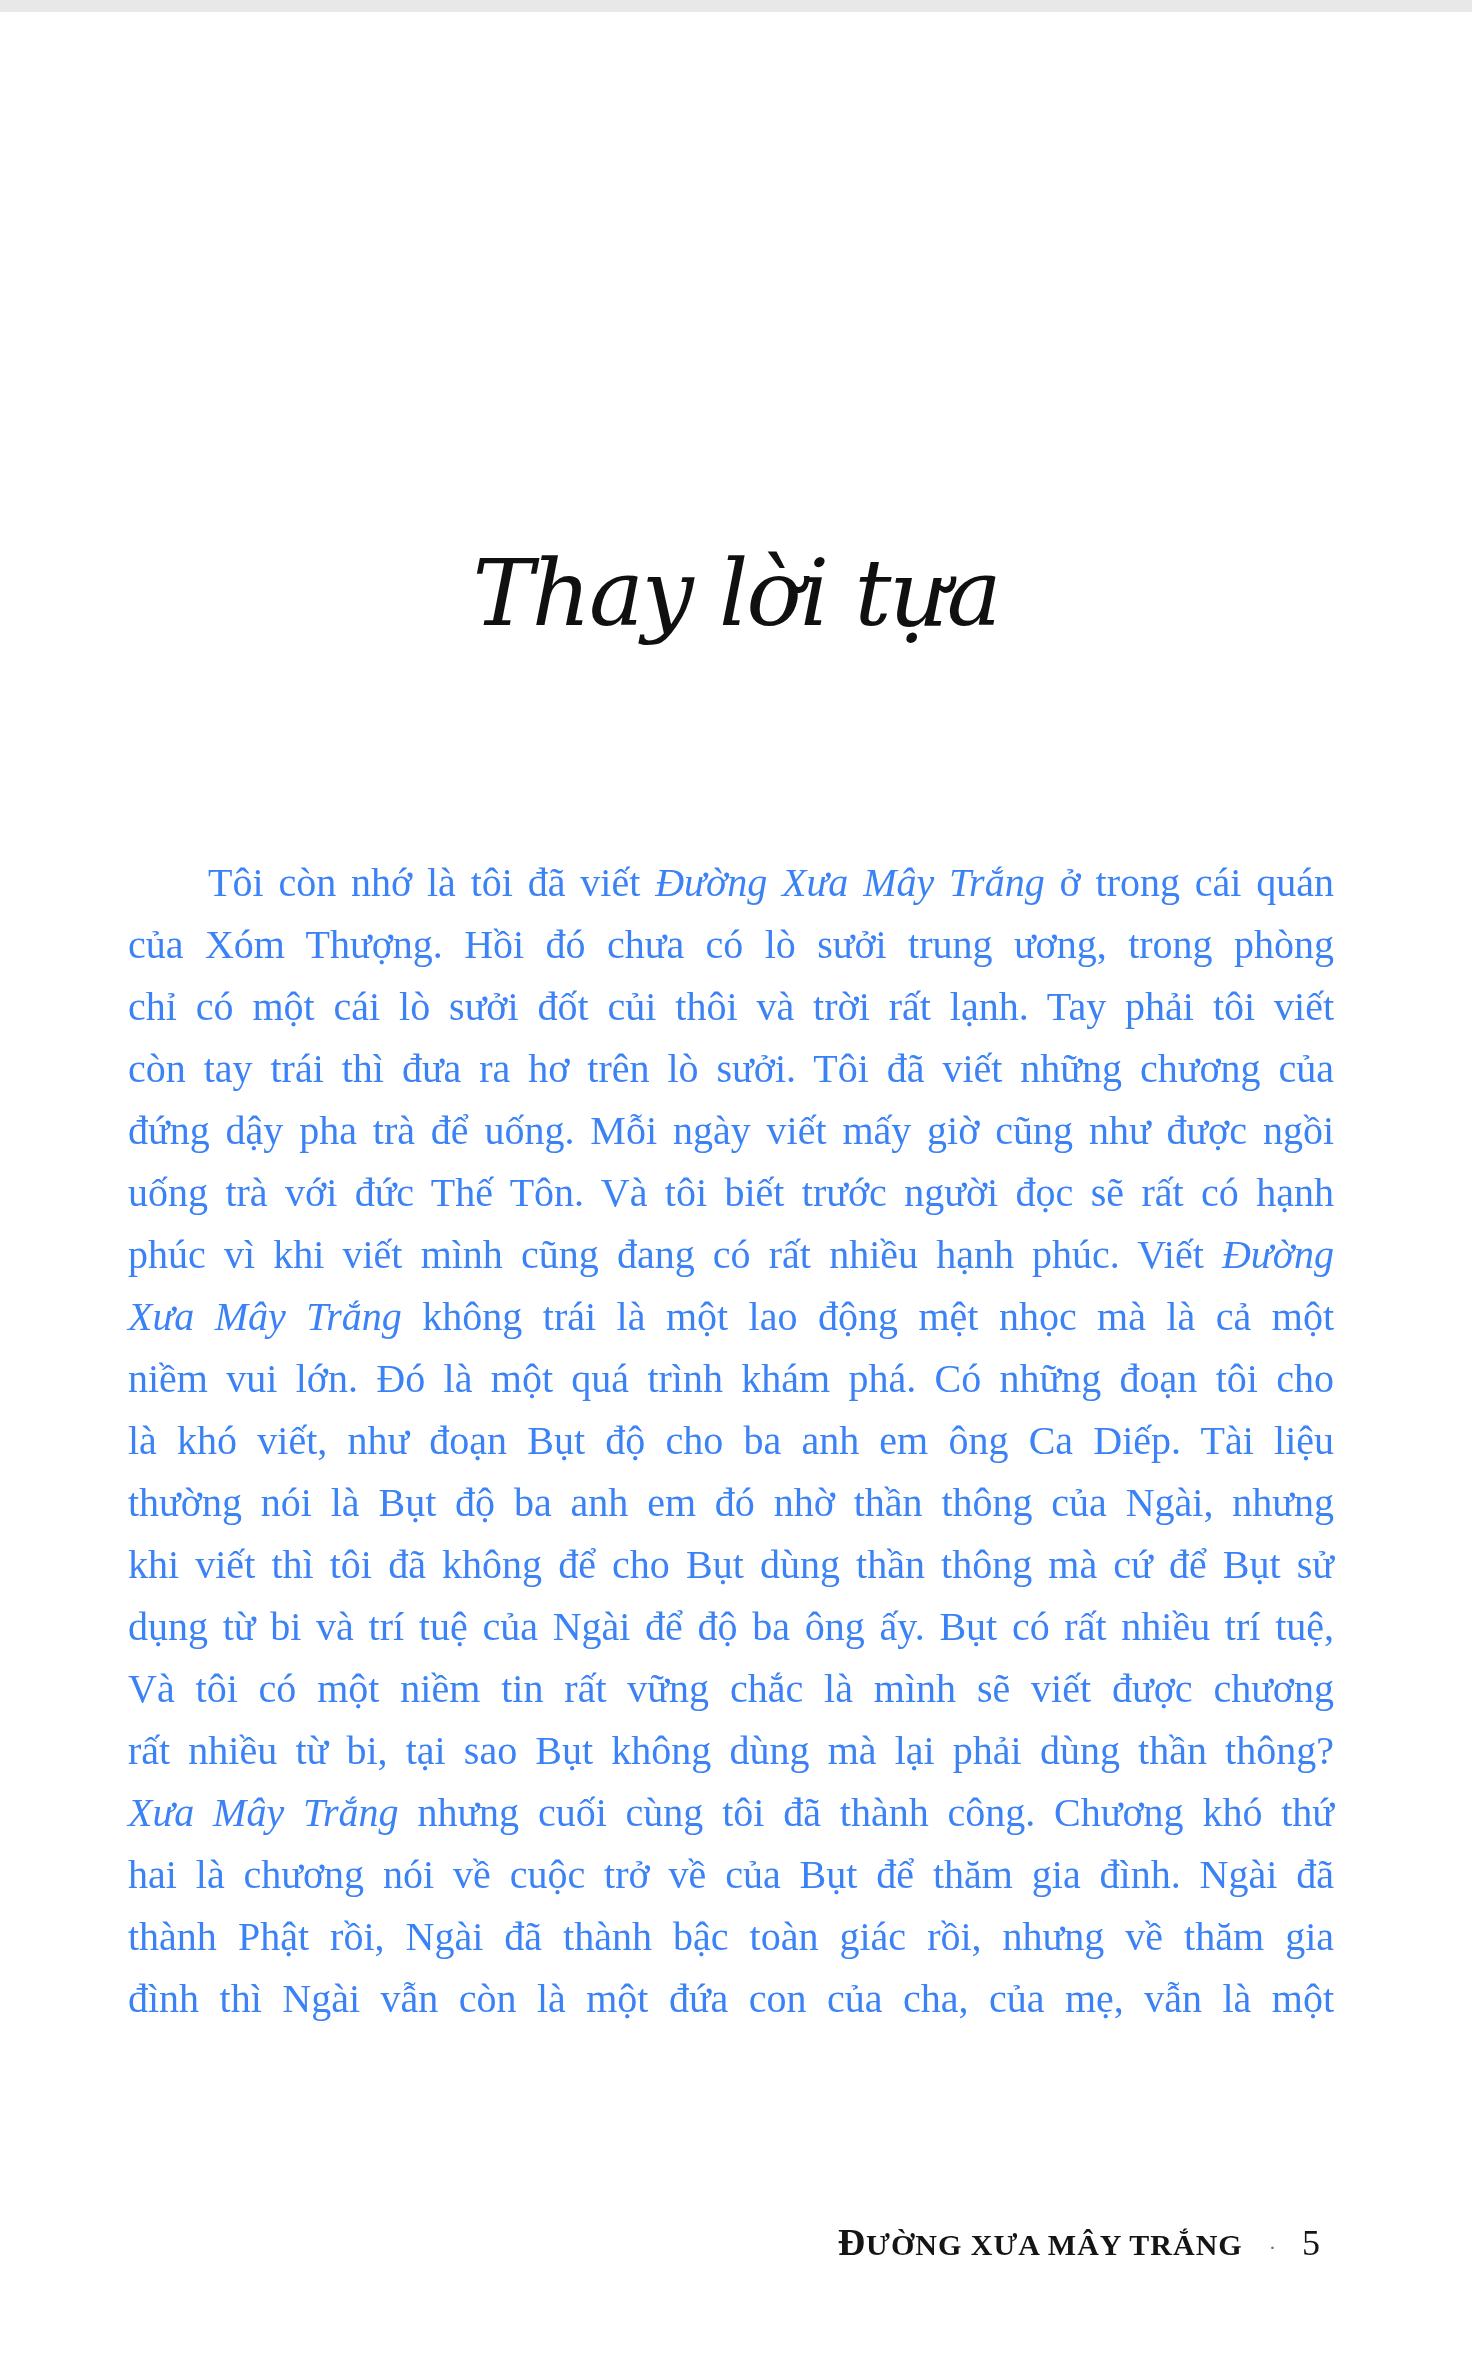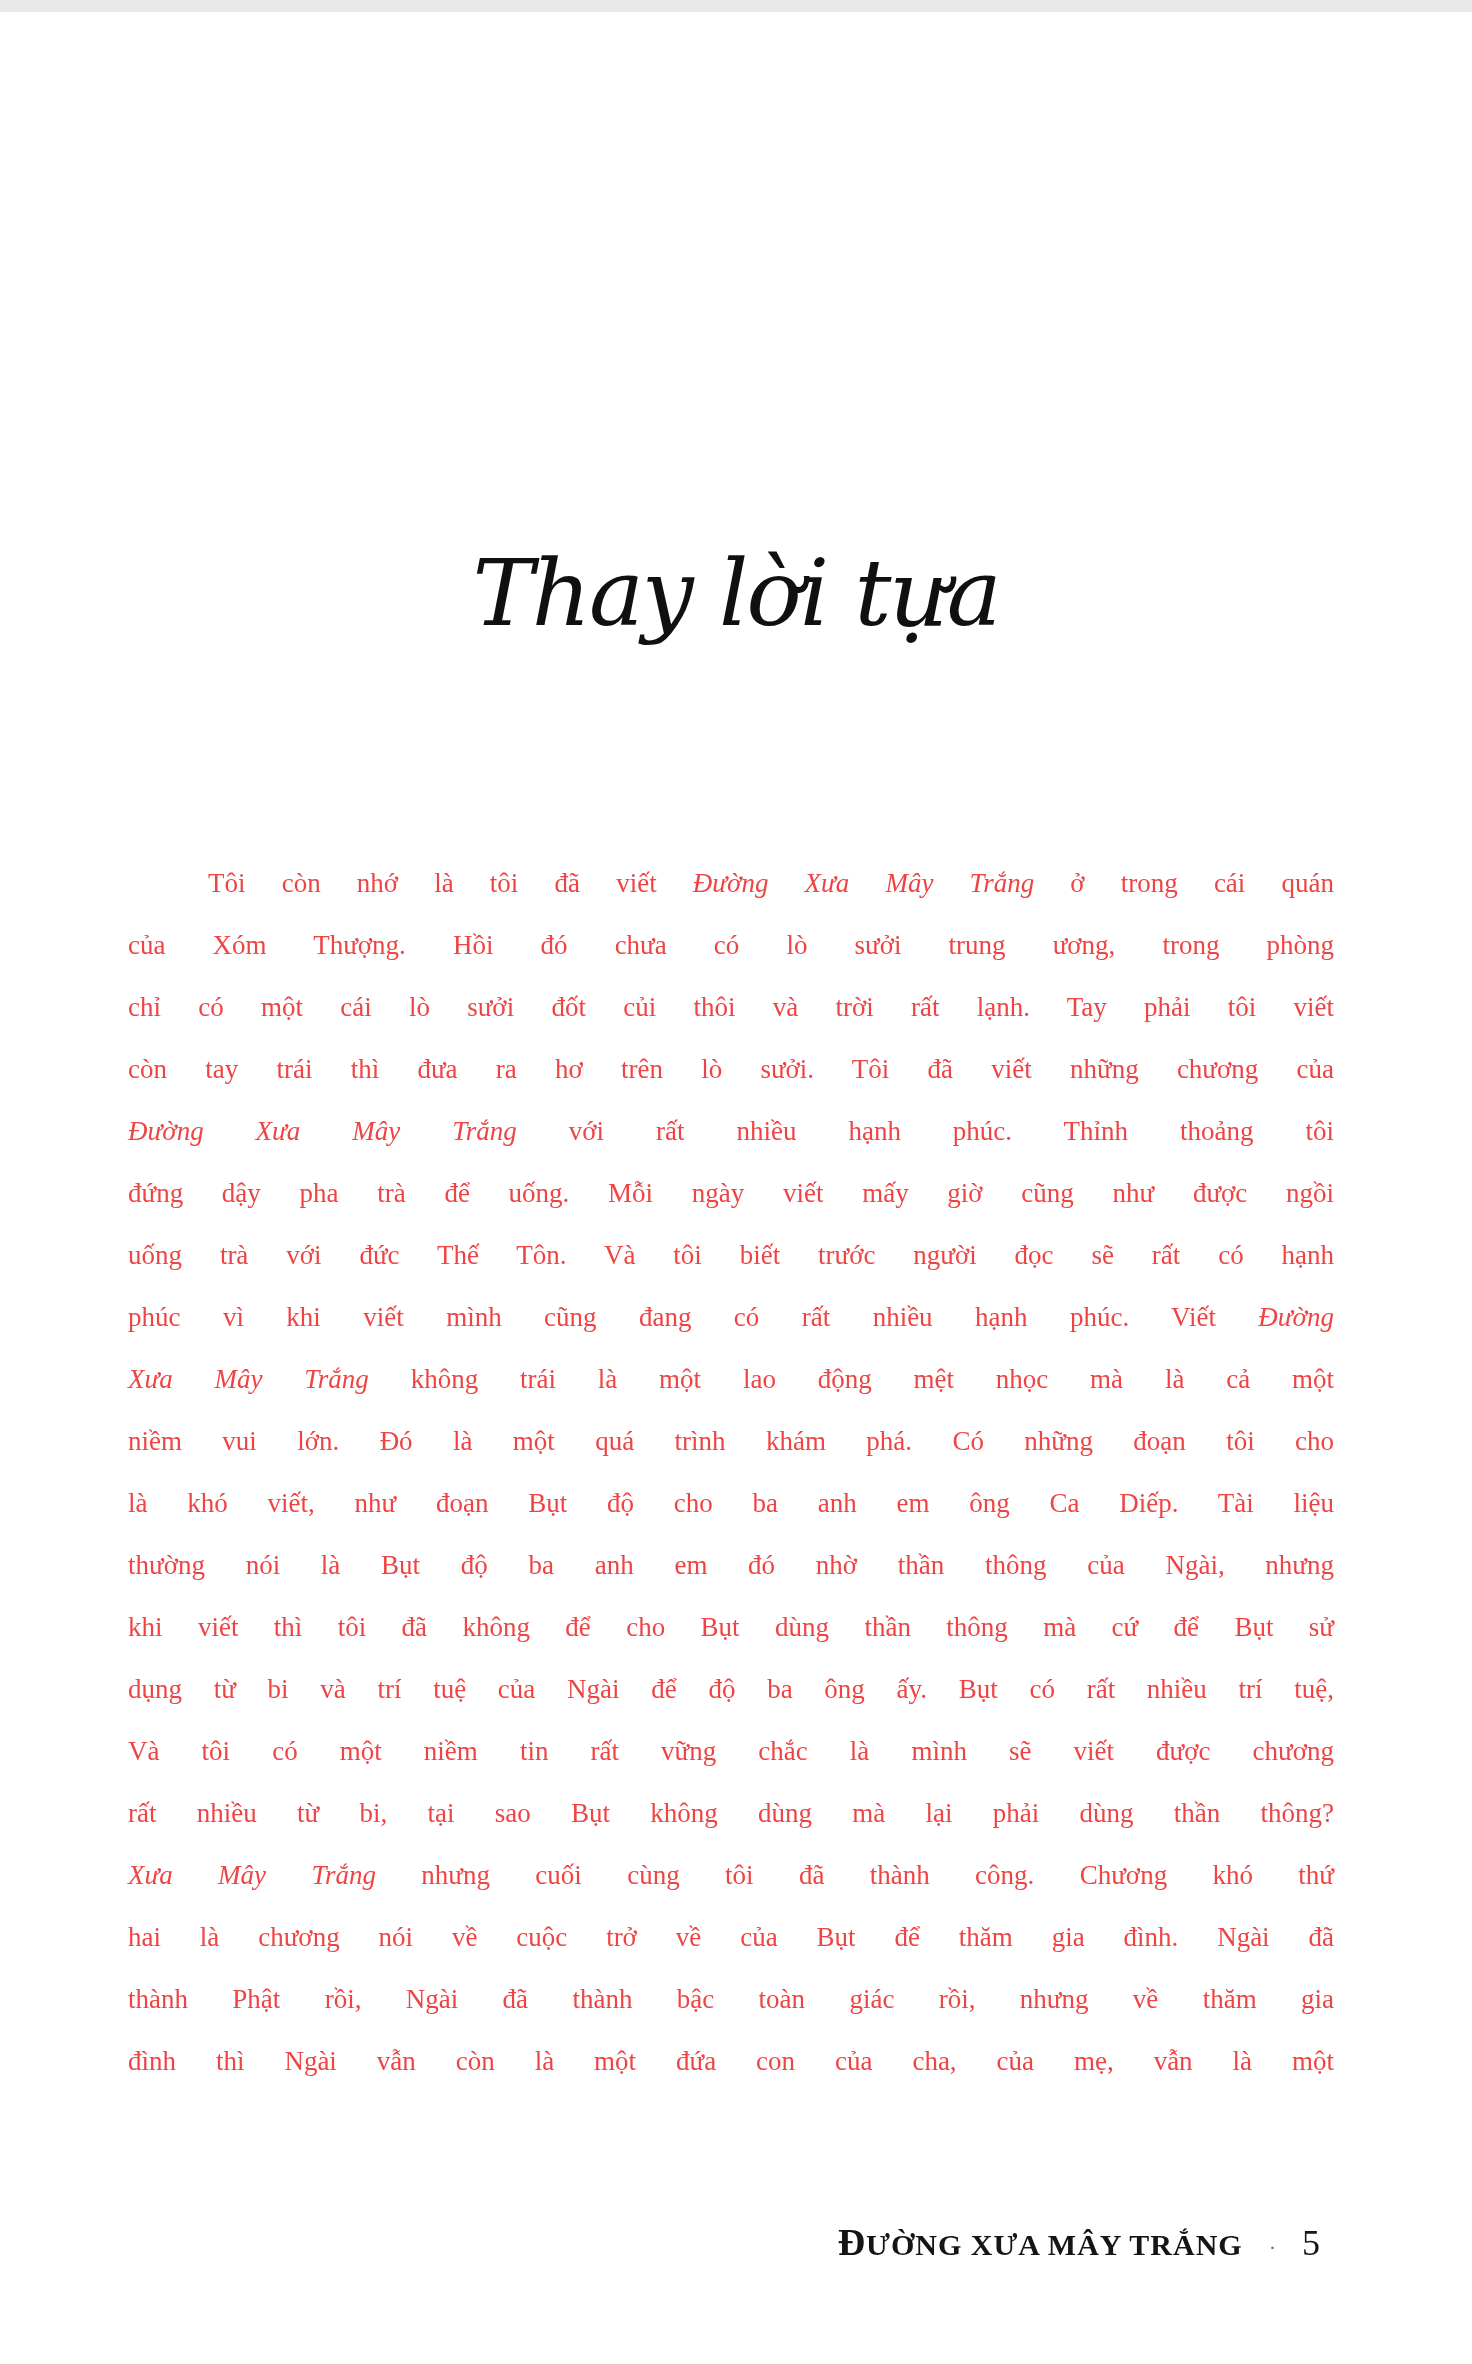--- a/index.html
+++ b/index.html
@@ -31,28 +31,28 @@
     color: #101010;
     white-space: nowrap;
   }
   .body-text {
     position: absolute;
     top: 840px;
     left: 128px;
     width: 1206px;
   }
   .body-text .line {
-    font-size: 27px;
+    font-size: 40px;
     line-height: 62px;
     height: 62px;
     text-align: justify;
     text-align-last: justify;
     text-justify: inter-word;
     white-space: normal;
-    color: #ef4444;
+    color: #3b82f6;
   }
   .body-text .line.indent {
     padding-left: 80px;
   }
   .body-text .line .it {
     font-style: italic;
   }
   .page-footer {
     position: absolute;
     top: 2208px;
@@ -85,21 +85,20 @@
 
 <div class="page">
 
   <div class="chapter-title">Thay lời tựa</div>
 
   <div class="body-text">
       <div class="line indent"><span>Tôi còn nhớ là tôi đã viết </span><span class="it">Đường Xưa Mây Trắng</span><span> ở trong cái quán</span></div>
       <div class="line"><span>của Xóm Thượng. Hồi đó chưa có lò sưởi trung ương, trong phòng</span></div>
       <div class="line"><span>chỉ có một cái lò sưởi đốt củi thôi và trời rất lạnh. Tay phải tôi viết</span></div>
       <div class="line"><span>còn tay trái thì đưa ra hơ trên lò sưởi. Tôi đã viết những chương của</span></div>
-      <div class="line"><span class="it">Đường Xưa Mây Trắng</span><span> với rất nhiều hạnh phúc. Thỉnh thoảng tôi</span></div>
       <div class="line"><span>đứng dậy pha trà để uống. Mỗi ngày viết mấy giờ cũng như được ngồi</span></div>
       <div class="line"><span>uống trà với đức Thế Tôn. Và tôi biết trước người đọc sẽ rất có hạnh</span></div>
       <div class="line"><span>phúc vì khi viết mình cũng đang có rất nhiều hạnh phúc. Viết </span><span class="it">Đường</span></div>
       <div class="line"><span class="it">Xưa Mây Trắng</span><span> không trái là một lao động mệt nhọc mà là cả một</span></div>
       <div class="line"><span>niềm vui lớn. Đó là một quá trình khám phá. Có những đoạn tôi cho</span></div>
       <div class="line"><span>là khó viết, như đoạn Bụt độ cho ba anh em ông Ca Diếp. Tài liệu</span></div>
       <div class="line"><span>thường nói là Bụt độ ba anh em đó nhờ thần thông của Ngài, nhưng</span></div>
       <div class="line"><span>khi viết thì tôi đã không để cho Bụt dùng thần thông mà cứ để Bụt sử</span></div>
       <div class="line"><span>dụng từ bi và trí tuệ của Ngài để độ ba ông ấy. Bụt có rất nhiều trí tuệ,</span></div>
       <div class="line"><span>Và tôi có một niềm tin rất vững chắc là mình sẽ viết được chương</span></div>

